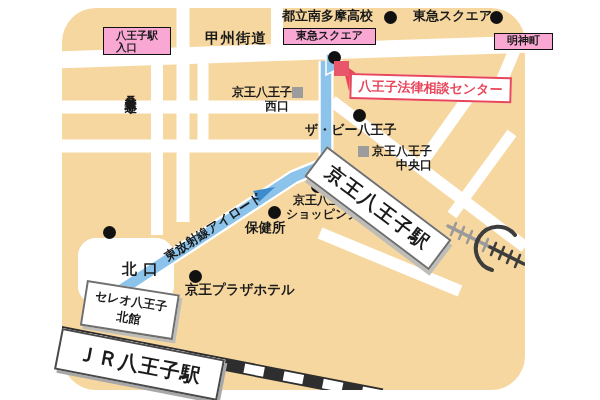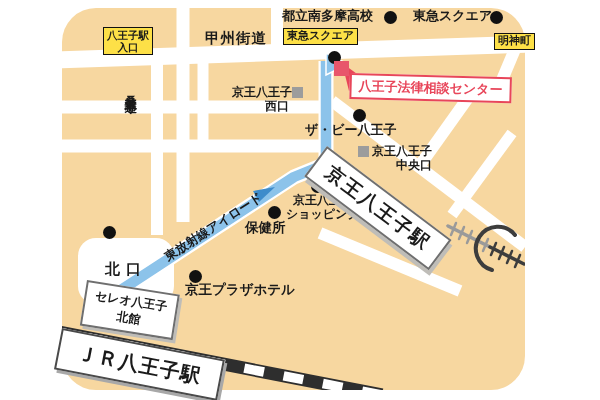--- a/index.html
+++ b/index.html
@@ -2,22 +2,22 @@
 <html><head>
 <meta charset="utf-8">
 <style>
   html,body{margin:0;padding:0;background:#fff;}
   #screen{position:relative;width:600px;height:400px;background:#ffffff;overflow:hidden;
           font-family:"DejaVu Sans","Liberation Sans",sans-serif;color:#1a1a1a;}
   .map-base{position:absolute;left:0;top:0;width:600px;height:400px;}
   .lbl{position:absolute;white-space:nowrap;font-weight:bold;line-height:1.1;}
   .dot{position:absolute;width:13px;height:13px;border-radius:50%;background:#111;}
   .gsq{position:absolute;width:11px;height:11px;background:#9c9c9c;}
-  .boxlbl{position:absolute;background:#fde047;border:1.5px solid #111;font-weight:bold;
-          text-align:center;line-height:1.15;padding:1px 3px;white-space:nowrap;}
+  .boxlbl{position:absolute;background:#f9a8d4;border:1.5px solid #111;font-weight:bold;
+          line-height:1.15;padding:1px 12px;white-space:nowrap;}
   .station{position:absolute;background:#fff;border:2px solid #6f6f6f;box-shadow:4px 4px 0 #bfbdb8;
            display:flex;align-items:center;justify-content:center;font-weight:bold;
            transform-origin:0 0;text-align:center;white-space:nowrap;}
   .dest-sq{position:absolute;left:334px;top:61px;width:15px;height:15px;background:#e8566b;}
   .dest-box{position:absolute;left:350px;top:73px;padding:2px 7px;background:#fff;
             border:2px solid #e8465a;color:#e8465a;font-weight:bold;font-size:13px;
             white-space:nowrap;transform:rotate(1.5deg);transform-origin:0 0;}
   .vert{writing-mode:vertical-rl;text-orientation:upright;letter-spacing:2px;}
 </style>
 </head>
@@ -111,21 +111,21 @@
 
   <div class="lbl" style="left:232px;top:86px;font-size:12px;">京王八王子</div>
   <div class="lbl" style="left:265px;top:100px;font-size:12px;">西口</div>
   <div class="lbl" style="left:305px;top:123px;font-size:13px;">ザ・ビー八王子</div>
   <div class="lbl" style="left:372px;top:145px;font-size:12px;">京王八王子</div>
   <div class="lbl" style="left:396px;top:159px;font-size:12px;">中央口</div>
   <div class="lbl" style="left:245px;top:220px;font-size:13.5px;">保健所</div>
   <div class="lbl" style="left:293px;top:194px;font-size:12px;">京王八王子</div>
   <div class="lbl" style="left:286px;top:208px;font-size:12px;">ショッピングセンター</div>
   <div class="lbl" style="left:185px;top:282px;font-size:13.5px;">京王プラザホテル</div>
-  <div class="lbl" style="left:105px;top:261px;font-size:15px;letter-spacing:6px;">北口</div>
+  <div class="lbl" style="left:122px;top:261px;font-size:15px;letter-spacing:6px;">北口</div>
 
   <div class="station" style="left:327px;top:146px;width:152px;height:34px;font-size:19px;letter-spacing:2px;transform:rotate(37deg);">京王八王子駅</div>
   <div class="station" style="left:87px;top:280px;width:90px;height:42px;font-size:12px;transform:rotate(9deg);flex-direction:column;box-shadow:3px 3px 0 #bfbdb8;">
     <div>セレオ八王子</div>
     <div>北館</div>
   </div>
   <div class="station" style="left:62px;top:328px;width:162px;height:38px;font-size:20px;letter-spacing:1px;transform:rotate(11deg);border-color:#4a4a4a;box-shadow:3px 3px 0 #a8a8a8;">ＪＲ八王子駅</div>
 
   <div class="dest-sq"></div>
   <div class="dest-box">八王子法律相談センター</div>

